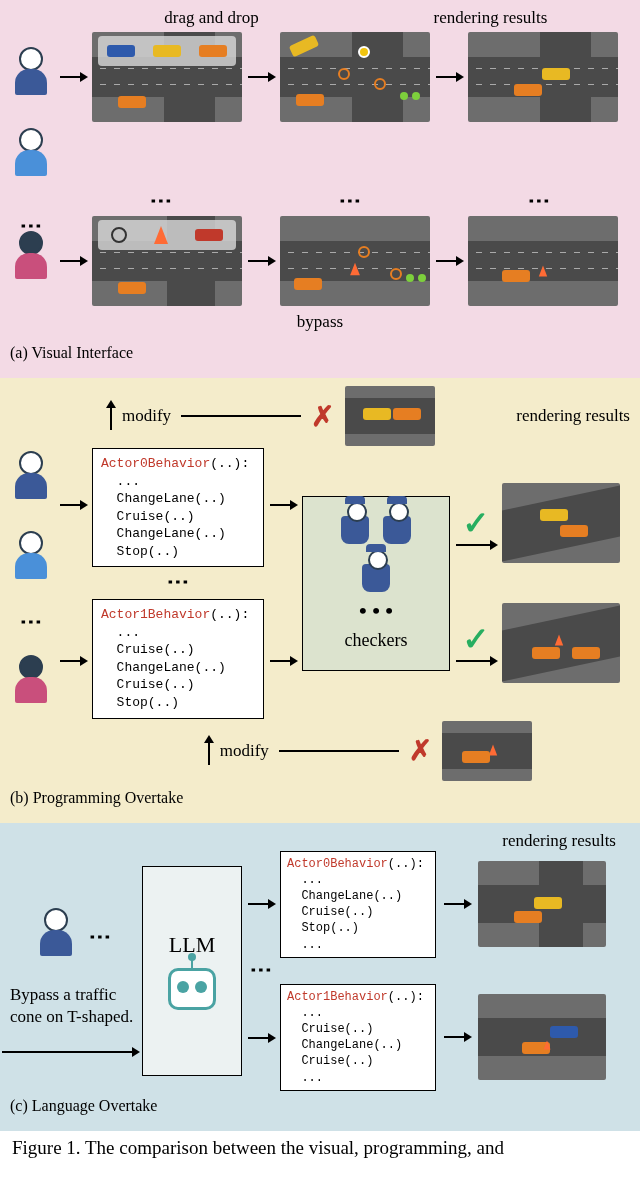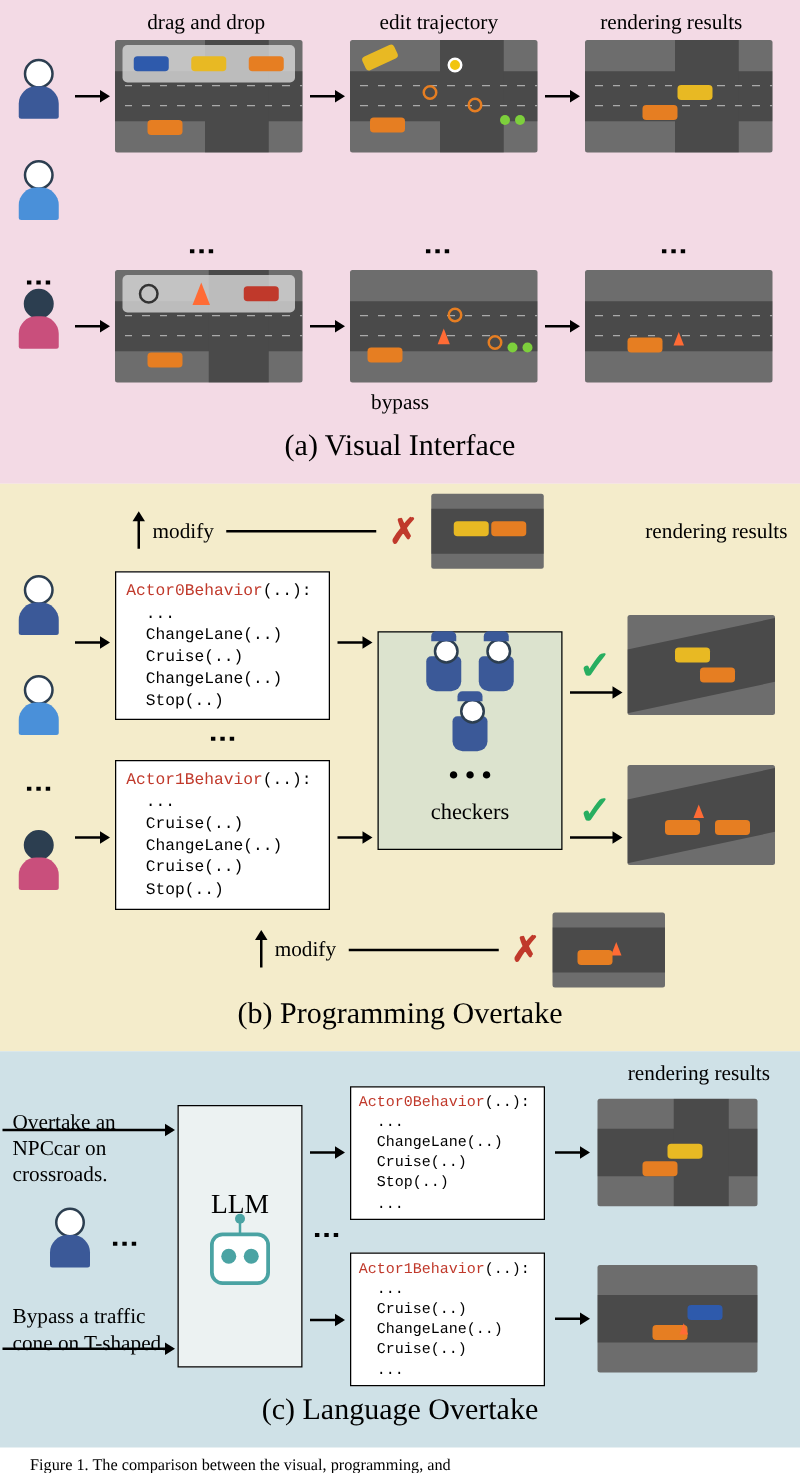--- a/index.html
+++ b/index.html
@@ -32,21 +32,21 @@
 .car.blue{background:#2e5aac}
 .car.orange{background:#e67e22}
 .car.red{background:#c0392b}
 .cone{width:0;height:0;border-left:7px solid transparent;border-right:7px solid transparent;border-bottom:18px solid #ff6b35}
 .bike{width:16px;height:16px;border:2px solid #333;border-radius:50%}
 .dot{width:8px;height:8px;border-radius:50%;position:absolute}
 .dot.g{background:#7dcf3c}
 .dot.y{background:#f1c40f;border:2px solid #fff;width:12px;height:12px}
 .dot.r{border:2px solid #e67e22;width:12px;height:12px;background:transparent}
 .lbl{text-align:center;font-size:17px;margin:0 0 6px}
-.caption{text-align:center;font-size:24px;padding:6px 0 12px}
+.caption{text-align:left;font-size:16px;padding:6px 0 12px}
 .vdots{font-size:22px;font-weight:bold;letter-spacing:2px;writing-mode:vertical-lr;line-height:1}
 .sidecol{display:flex;flex-direction:column;align-items:center;gap:20px;margin-right:2px}
 .codebox{background:#fff;border:1px solid #000;font-family:"Courier New",monospace;font-size:13px;line-height:1.35;padding:6px 8px;width:172px;flex-shrink:0}
 .codebox .fn{color:#c0392b}
 .codebox.small{font-size:12px;width:156px;padding:4px 6px}
 .checkerbox{background:#dce3ce;border:1px solid #000;width:148px;height:175px;display:flex;flex-direction:column;align-items:center;justify-content:center;gap:6px;flex-shrink:0}
 .worker{width:28px;height:28px;background:#3b5998;border-radius:4px 4px 8px 8px;position:relative}
 .worker::before{content:"";position:absolute;top:-14px;left:6px;width:16px;height:16px;border-radius:50%;background:#fff;border:2px solid #2c3e50}
 .worker::after{content:"";position:absolute;top:-20px;left:4px;width:20px;height:8px;border-radius:4px 4px 0 0;background:#3b5998}
 .wrow{display:flex;gap:14px}
@@ -65,29 +65,28 @@
 .input-text{font-size:17px;line-height:1.25;width:126px;text-align:left}
 .c-left{display:flex;flex-direction:column;align-items:center;gap:10px}
 .c-layout{display:flex;align-items:center;gap:6px}
 .c-right{display:flex;flex-direction:column;gap:26px;align-items:flex-start}
 .c-rrow{display:flex;align-items:center;gap:8px}
 .barrow{width:2px;height:28px;background:#000;position:relative}
 .barrow::after{content:"";position:absolute;bottom:-2px;left:-4px;border-top:8px solid #000;border-left:5px solid transparent;border-right:5px solid transparent}
 .toparrow{width:2px;height:28px;background:#000;position:relative}
 .toparrow::after{content:"";position:absolute;top:-2px;left:-4px;border-bottom:8px solid #000;border-left:5px solid transparent;border-right:5px solid transparent}
 .b-top{display:flex;align-items:center;justify-content:center;gap:10px;margin-bottom:2px}
-.figtext{font-size:13px;padding:6px 24px 0}
+.figtext{font-size:19px;padding:6px 12px 0}
 </style>
 </head>
 <body>
 
 <div class="panel panel-a">
   <div class="colhdrs">
     <span>drag and drop</span>
-    <span>edit trajectory</span>
     <span>rendering results</span>
   </div>
 
   <div class="row">
     <div class="sidecol">
       <div class="avatar">
           <div class="avhead"></div>
           <div class="avbody b1"></div>
         </div>
     </div>
@@ -297,24 +296,20 @@
   </div>
 
   <div class="caption">(b) Programming Overtake</div>
 </div>
 
 <div class="panel panel-c">
   <div style="text-align:right;font-size:17px;padding-right:14px">rendering results</div>
 
   <div class="c-layout">
     <div class="c-left">
-      <div class="row" style="gap:4px">
-        <div class="arrow long" style="position:absolute;left:2px;width:136px;top:62px"></div>
-        <div class="input-text">Overtake an NPCcar on crossroads.</div>
-      </div>
       <div class="row" style="gap:12px;align-items:center">
         <div class="avatar">
             <div class="avhead"></div>
             <div class="avbody b1"></div>
           </div>
         <span class="vdots">⋮</span>
       </div>
       <div class="row" style="gap:4px">
         <div class="arrow long" style="position:absolute;left:2px;width:136px;bottom:78px"></div>
         <div class="input-text">Bypass a traffic cone on T-shaped.</div>

